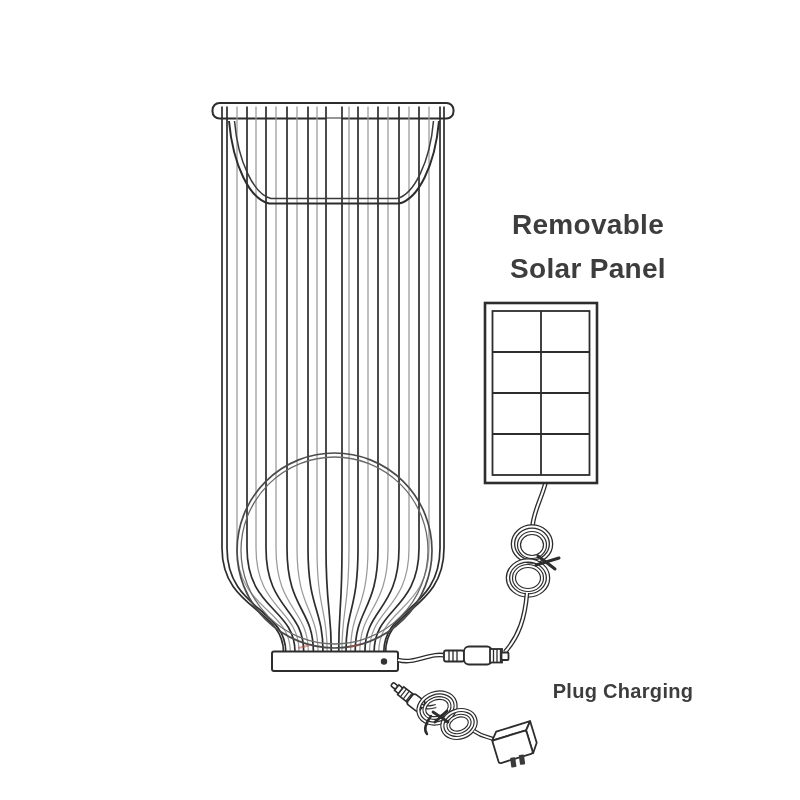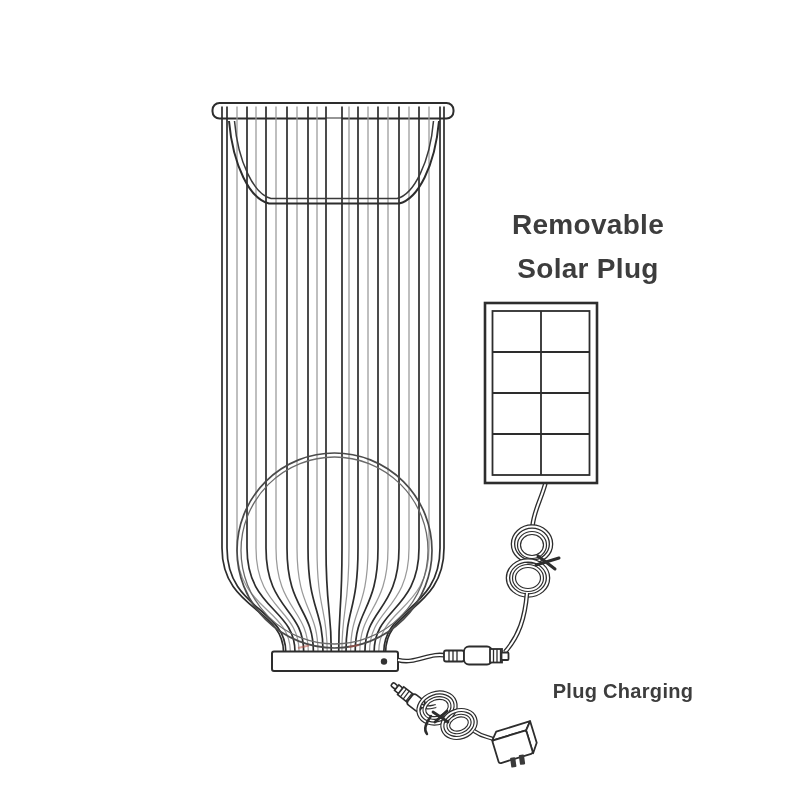--- a/index.html
+++ b/index.html
@@ -174,17 +174,17 @@
       </g>
       <g transform="rotate(-8 516 761)">
         <rect x="510.5" y="757" width="5.2" height="10" rx="1" fill="#3a3a3a"></rect>
         <rect x="519.5" y="755.5" width="5.2" height="10" rx="1" fill="#3a3a3a"></rect>
       </g>
     </g>
   </svg>
 
   <div class="label label-solar">
     <div>Removable</div>
-    <div>Solar Plug</div>
+    <div>Solar Panel</div>
   </div>
 
   <div class="label label-plug">Plug Charging</div>
 </div>
 
 </body></html>

